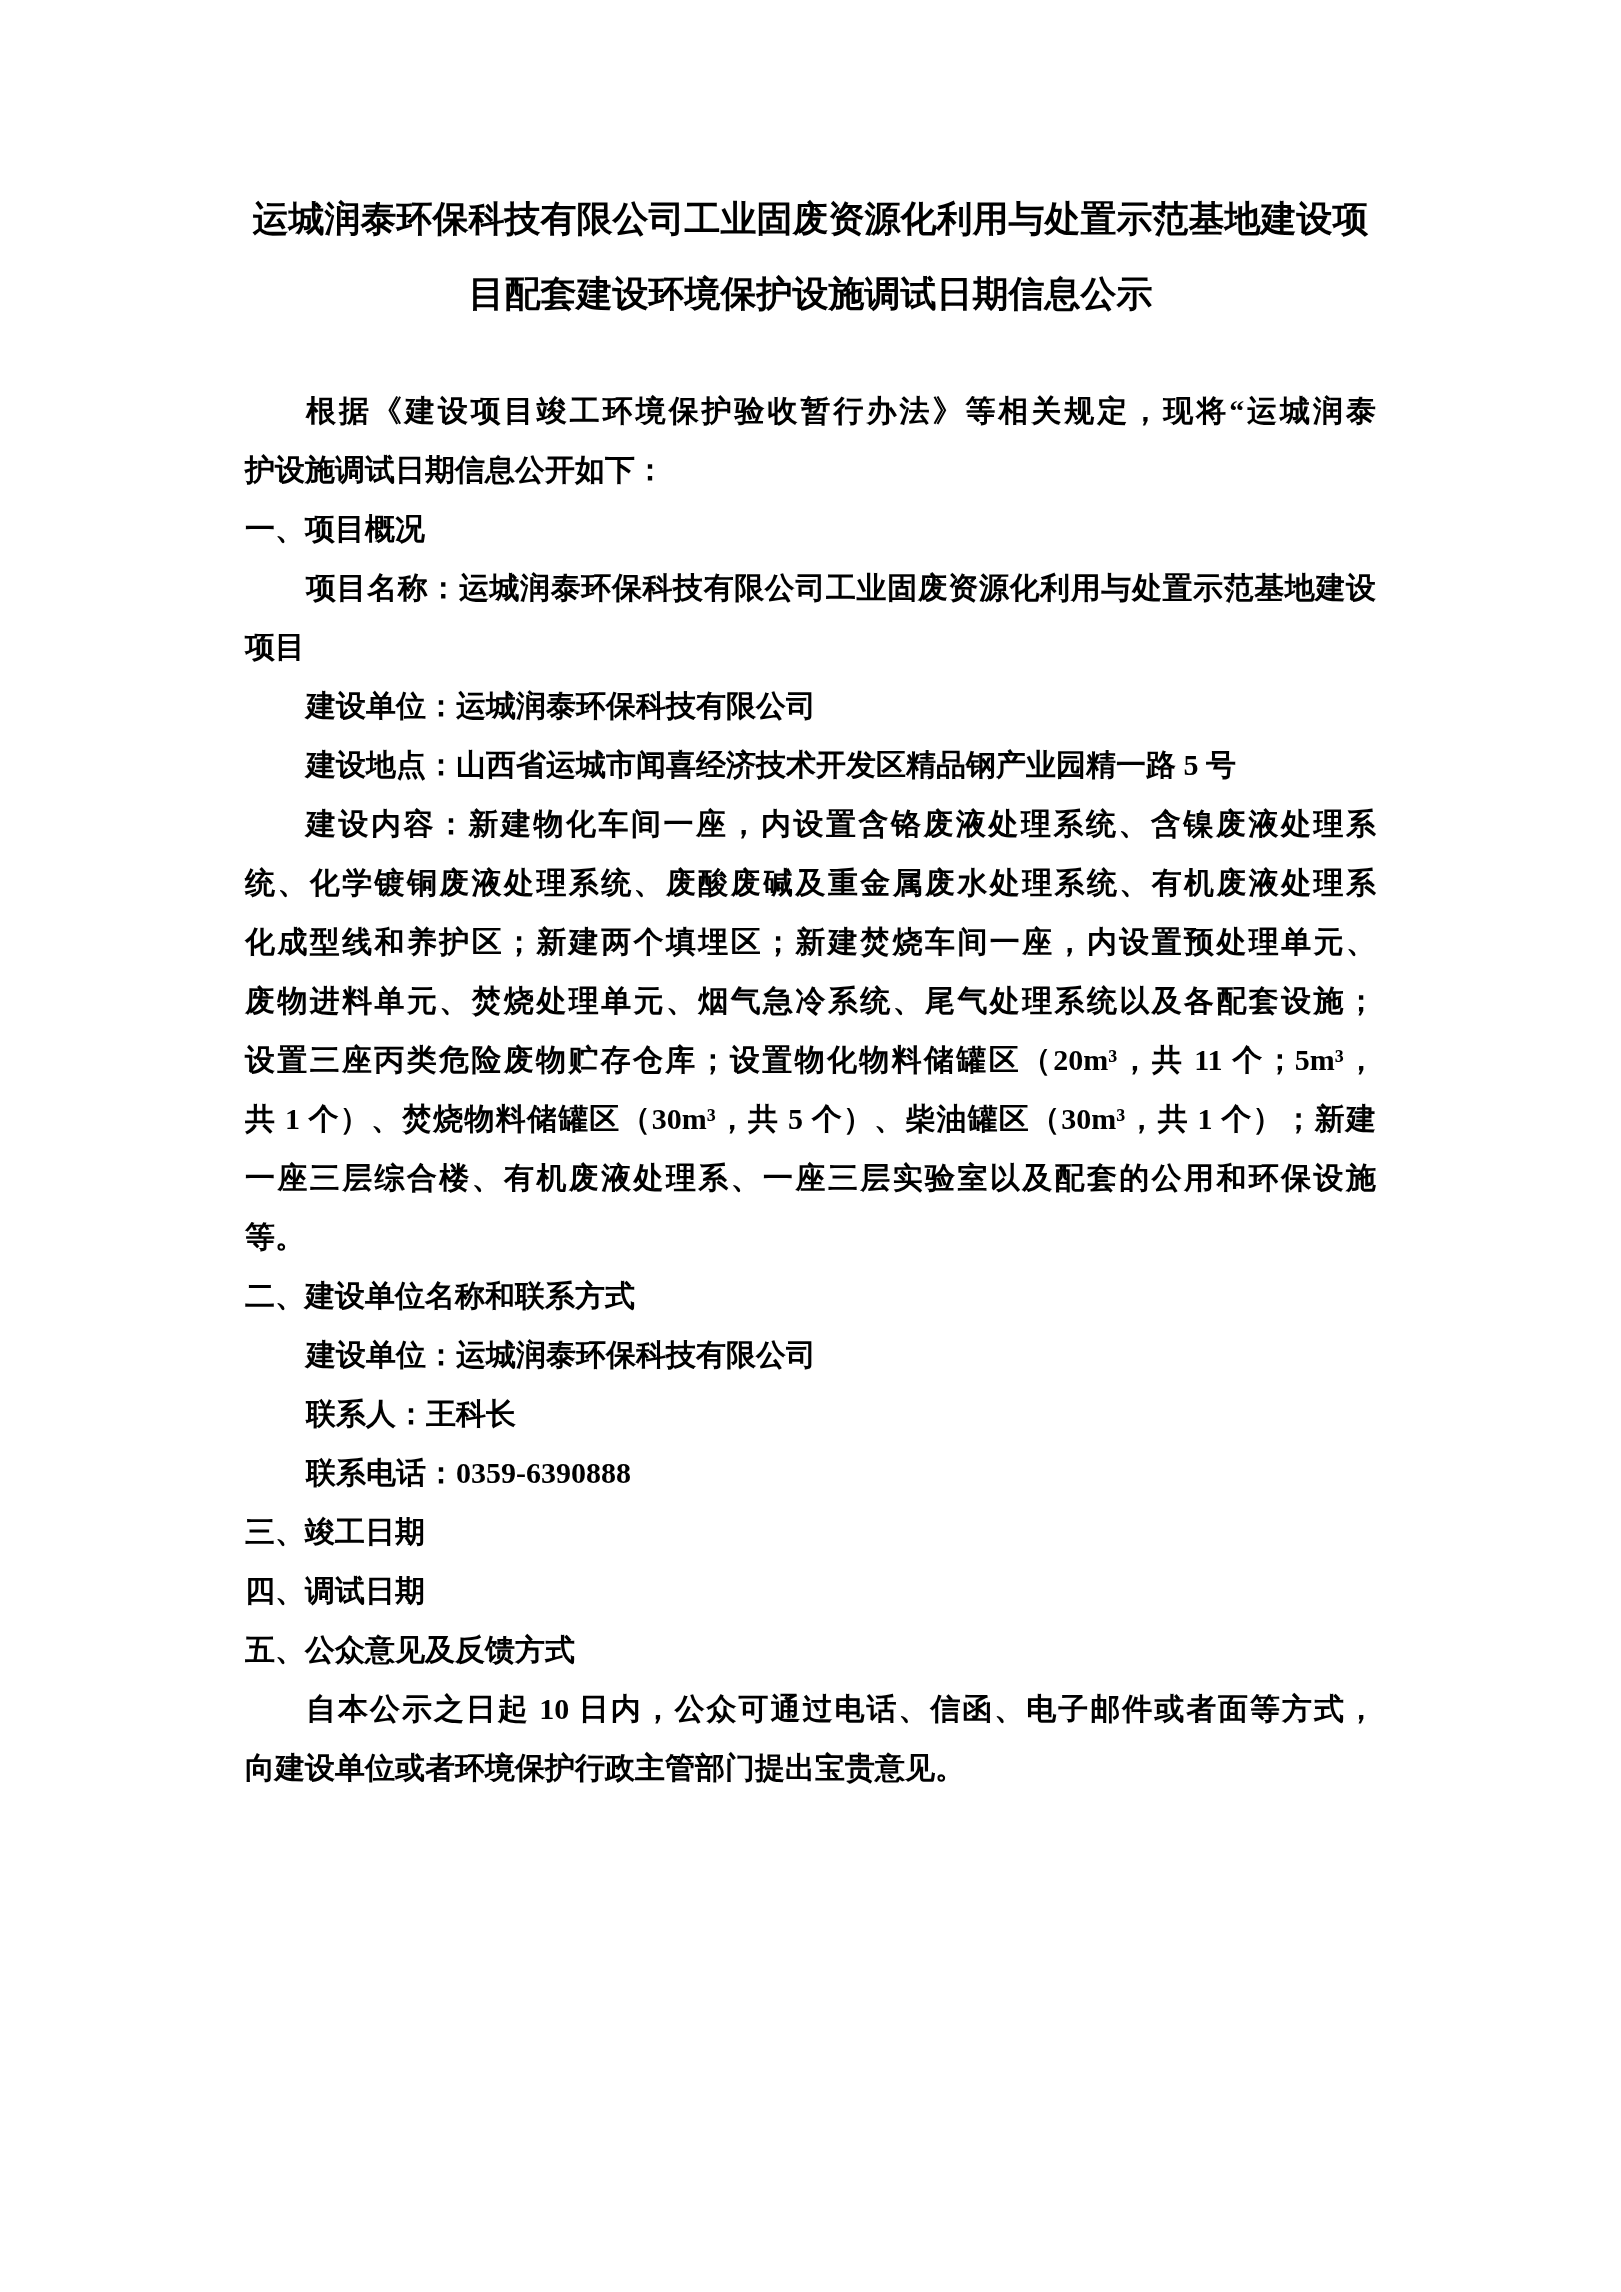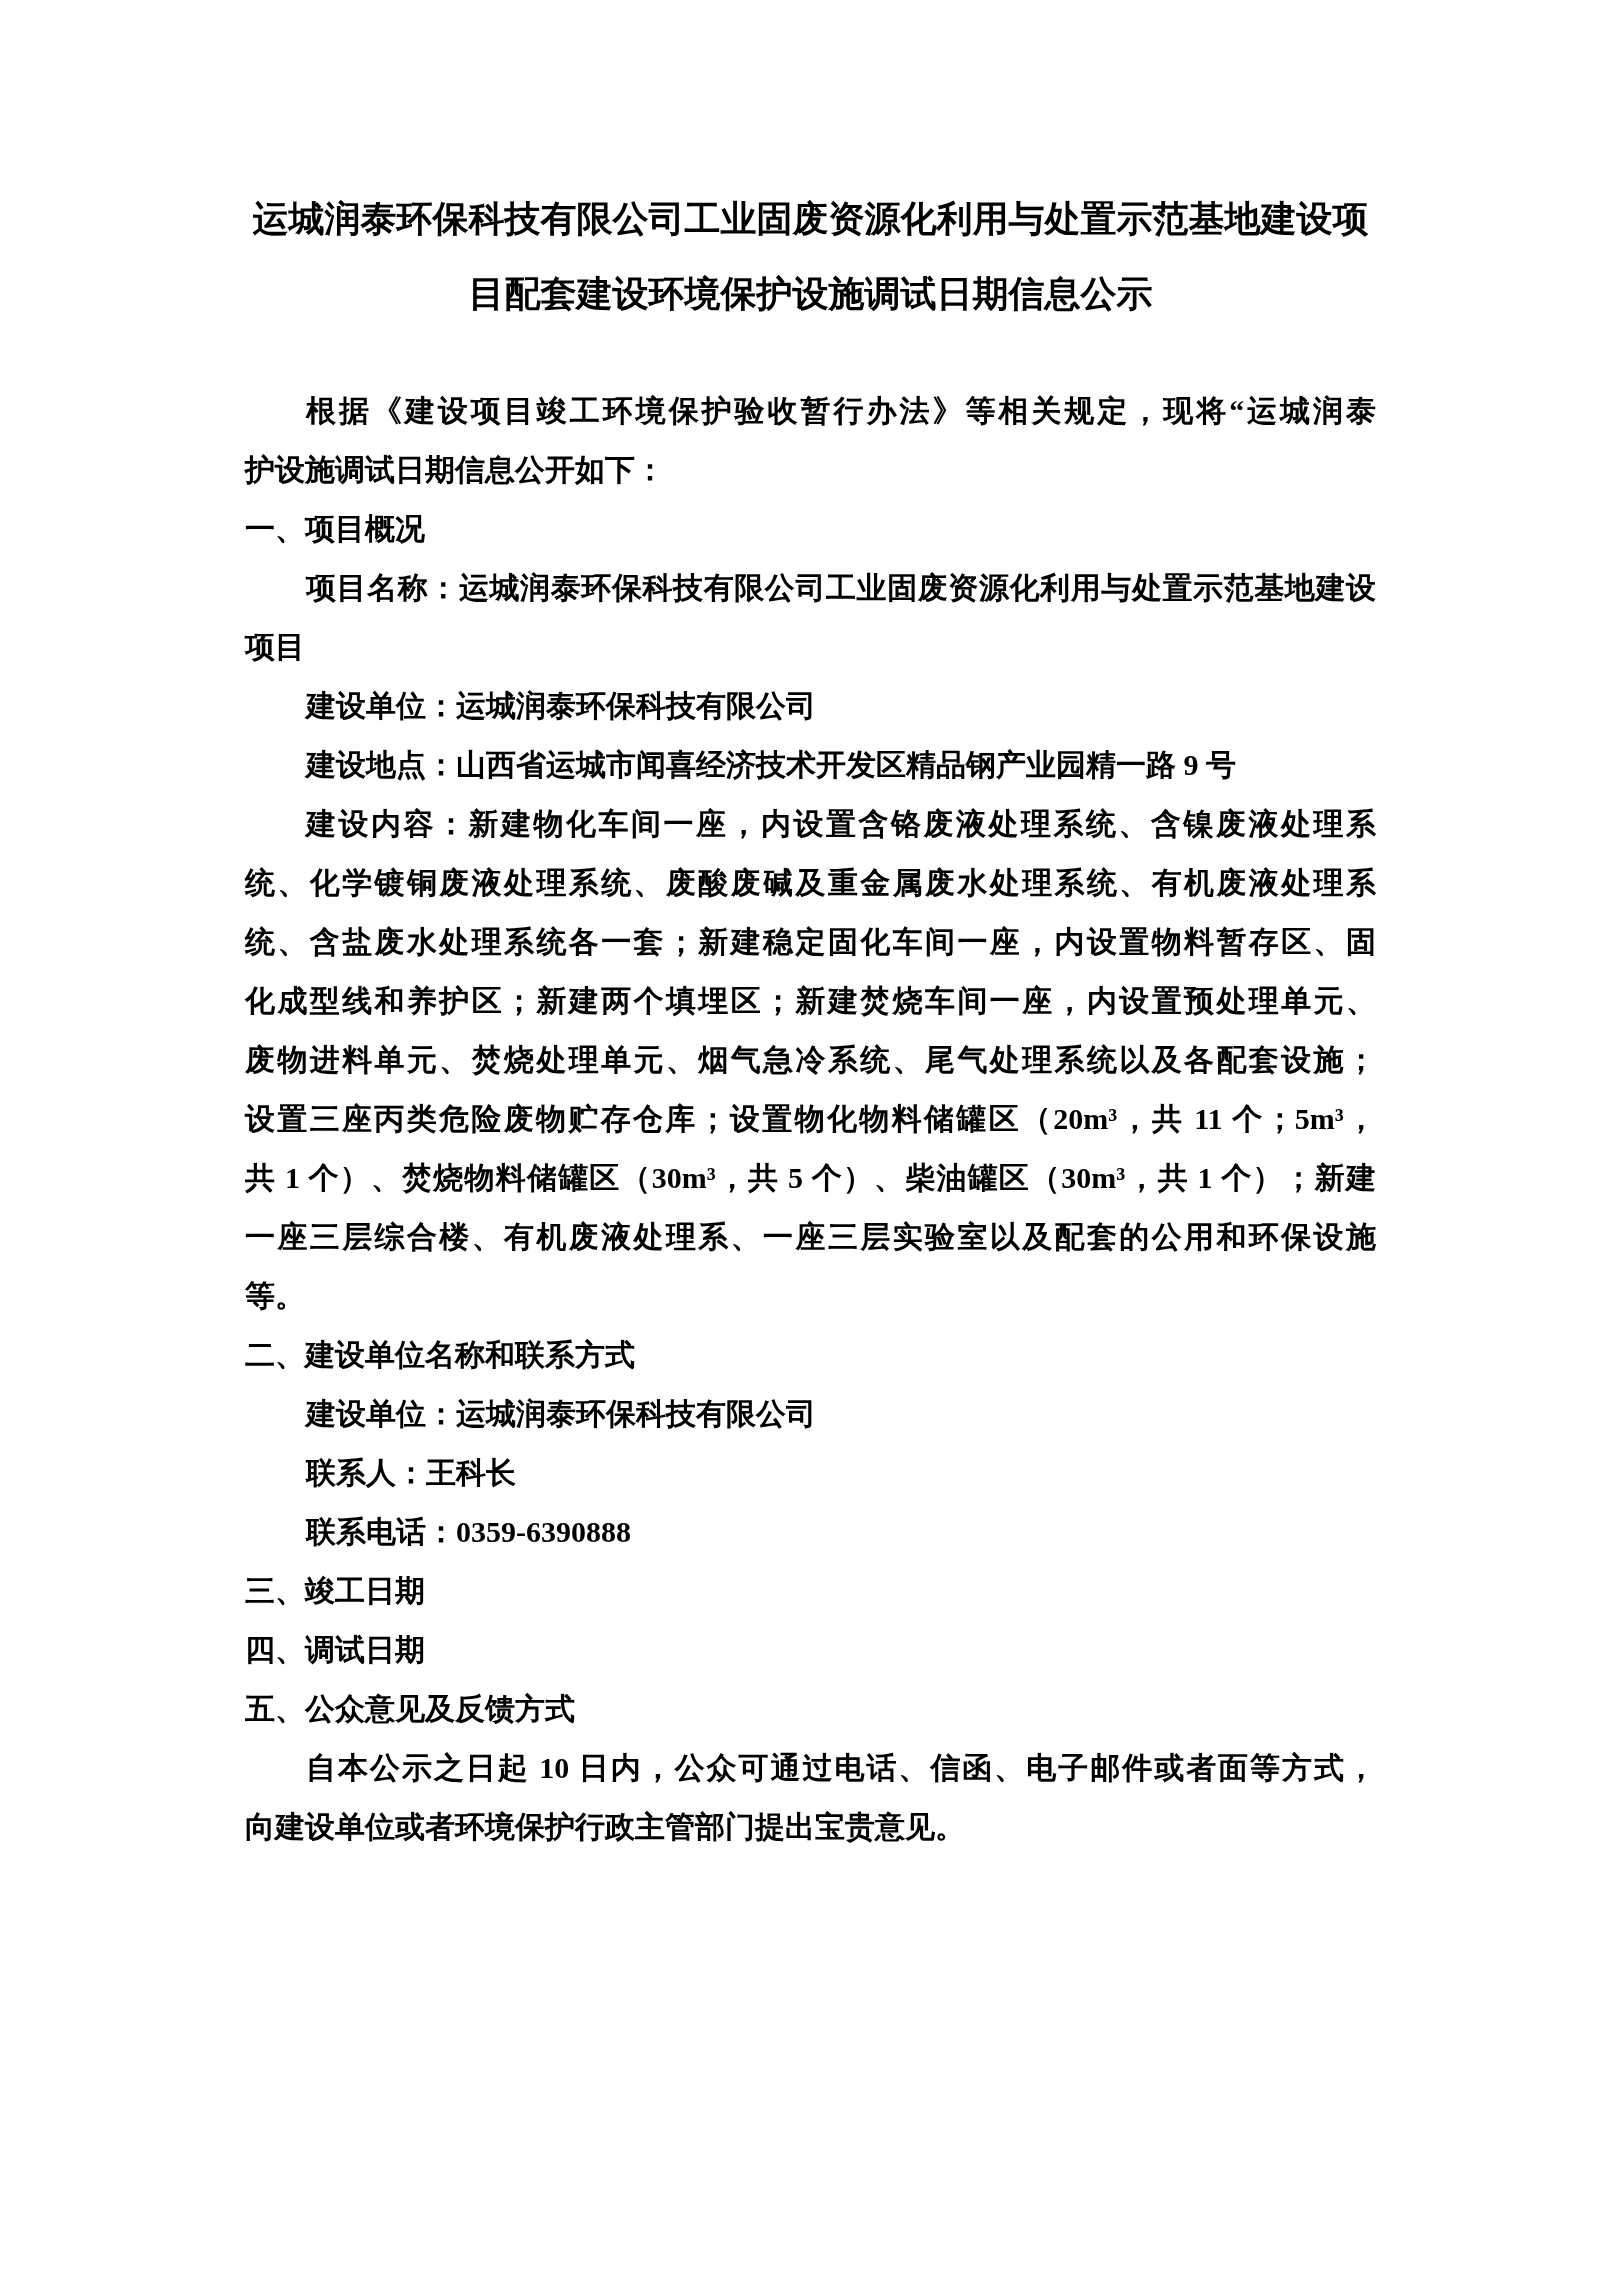--- a/index.html
+++ b/index.html
@@ -63,24 +63,23 @@
       <div class="line">运城润泰环保科技有限公司工业固废资源化利用与处置示范基地建设项</div>
       <div class="line">目配套建设环境保护设施调试日期信息公示</div>
     </div>
   <div class="doc-body">
       <div class="line indent-fill">根据《建设项目竣工环境保护验收暂行办法》等相关规定，现将“运城润泰</div>
       <div class="line">护设施调试日期信息公开如下：</div>
       <div class="line heading">一、项目概况</div>
       <div class="line indent-fill">项目名称：运城润泰环保科技有限公司工业固废资源化利用与处置示范基地建设</div>
       <div class="line">项目</div>
       <div class="line indent">建设单位：运城润泰环保科技有限公司</div>
-      <div class="line indent">建设地点：山西省运城市闻喜经济技术开发区精品钢产业园精一路 9 号</div>
+      <div class="line indent">建设地点：山西省运城市闻喜经济技术开发区精品钢产业园精一路 5 号</div>
       <div class="line indent-fill">建设内容：新建物化车间一座，内设置含铬废液处理系统、含镍废液处理系</div>
       <div class="line fill">统、化学镀铜废液处理系统、废酸废碱及重金属废水处理系统、有机废液处理系</div>
-      <div class="line fill">统、含盐废水处理系统各一套；新建稳定固化车间一座，内设置物料暂存区、固</div>
       <div class="line fill">化成型线和养护区；新建两个填埋区；新建焚烧车间一座，内设置预处理单元、</div>
       <div class="line fill">废物进料单元、焚烧处理单元、烟气急冷系统、尾气处理系统以及各配套设施；</div>
       <div class="line fill">设置三座丙类危险废物贮存仓库；设置物化物料储罐区（20m³，共 11 个；5m³，</div>
       <div class="line fill">共 1 个）、焚烧物料储罐区（30m³，共 5 个）、柴油罐区（30m³，共 1 个）；新建</div>
       <div class="line fill">一座三层综合楼、有机废液处理系、一座三层实验室以及配套的公用和环保设施</div>
       <div class="line">等。</div>
       <div class="line heading">二、建设单位名称和联系方式</div>
       <div class="line indent">建设单位：运城润泰环保科技有限公司</div>
       <div class="line indent">联系人：王科长</div>
       <div class="line indent">联系电话：0359-6390888</div>

